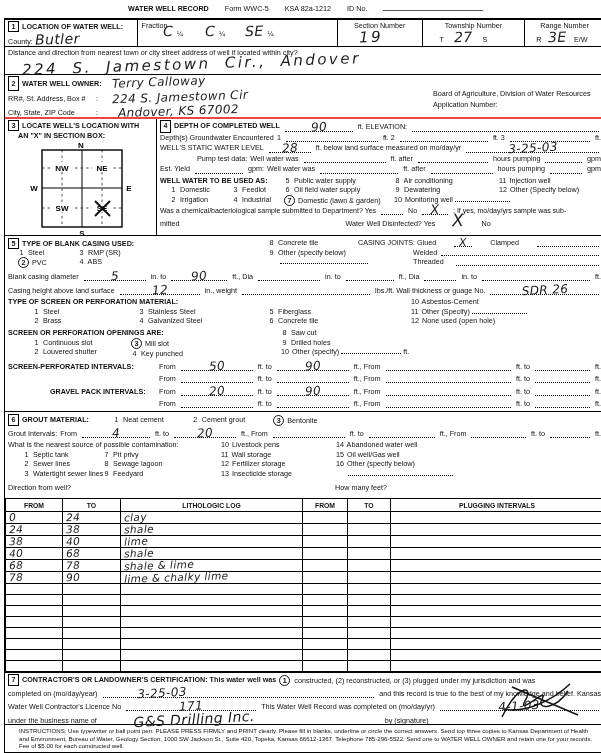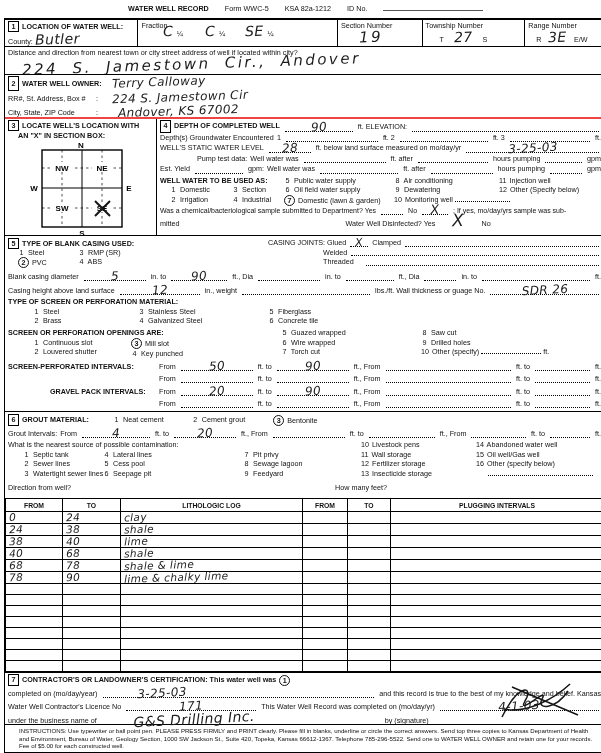--- a/index.html
+++ b/index.html
@@ -22,21 +22,21 @@
 .opthead{position:absolute;left:3px;top:1px;font-weight:bold;white-space:nowrap}
 .ocol{display:flex;flex-direction:column}
 .pt{padding-top:9.5px}
 .opt{white-space:nowrap;line-height:9.6px}
 .onum{display:inline-block;min-width:7px;text-align:center;margin-right:1px}
 .onum.circ{border:1.2px solid #111;border-radius:50%;width:11px;height:11px;line-height:10px;min-width:11px;font-weight:bold}
 .opt .dots{height:5px}
 .row1{display:flex;border-top:1px solid #000}
 .cell{border-right:1px solid #000;padding:1px 3px;position:relative}
 .cell:last-child{border-right:none}
-.ctrlbl{display:block}
+.ctrlbl{text-align:center;display:block}
 table{border-collapse:collapse;width:100%;table-layout:fixed}
 th,td{border:1px solid #000;padding:0 3px;overflow:hidden}
 th{font-size:6.8px;height:13px;font-weight:bold}
 td{height:11px}
 td .hw{font-size:10.5px}
 .sq{font-size:8px;font-weight:bold;font-family:"Liberation Sans",sans-serif}
 .instr{border-top:1.2px solid #000;padding:2px 8px 2px 14px;font-size:6.1px;line-height:7.6px}
 .sigwrap{position:absolute;right:12px;top:4px}
 </style>
 </head>
@@ -104,20 +104,24 @@
         <span class="secnum">2</span><span class="b">WATER WELL OWNER:</span>
         <span class="hw hw12" style="margin-left:8px">Terry Calloway</span>
       </div>
       <div style="line-height:13px">
         <span style="display:inline-block;width:88px">RR#, St. Address, Box #</span><span>:</span>
         <span class="hw hw12" style="margin-left:12px">224 S. Jamestown Cir</span>
       </div>
       <div style="line-height:13px">
         <span style="display:inline-block;width:88px">City, State, ZIP Code</span><span>:</span>
         <span class="hw hw12" style="margin-left:18px">Andover, KS 67002</span>
+      </div>
+      <div style="position:absolute;left:428px;top:13px;line-height:11px">
+        <div>Board of Agriculture, Division of Water Resources</div>
+        <div>Application Number:</div>
       </div>
     </div>
 
     <div style="border-top:2px solid #ef4444;display:flex;height:118px">
       <div class="cell" style="width:152px">
         <div><span class="secnum">3</span><span class="b">LOCATE WELL'S LOCATION WITH</span></div>
         <div class="b" style="padding-left:10px">AN "X" IN SECTION BOX:</div>
         <svg width="110" height="98" viewBox="0 0 110 98" style="display:block;margin:0 auto">
           <text x="55" y="8" text-anchor="middle" class="sq">N</text>
           <rect x="16" y="10" width="80" height="77" fill="none" stroke="#000" stroke-width="1.4"></rect>
@@ -193,21 +197,21 @@
             <span class="dots fill"></span>
           <span>gpm</span>
         </div>
         <div class="optrow" style="height:31px">
           <span class="opthead">WELL WATER TO BE USED AS:</span>
           <div class="ocol pt" style="margin-left:10px;width:62px">
               <div class="opt"><span class="onum">1</span><span> Domestic</span></div>
               <div class="opt"><span class="onum">2</span><span> Irrigation</span></div>
             </div>
           <div class="ocol pt" style="width:52px">
-              <div class="opt"><span class="onum">3</span><span> Section</span></div>
+              <div class="opt"><span class="onum">3</span><span> Feedlot</span></div>
               <div class="opt"><span class="onum">4</span><span> Industrial</span></div>
             </div>
           <div class="ocol" style="width:110px">
               <div class="opt"><span class="onum">5</span><span> Public water supply</span></div>
               <div class="opt"><span class="onum">6</span><span> Oil field water supply</span></div>
               <div class="opt"><span class="onum circ">7</span><span> Domestic (lawn &amp; garden)</span></div>
             </div>
           <div class="ocol" style="width:105px">
               <div class="opt"><span class="onum">8</span><span> Air conditioning</span></div>
               <div class="opt"><span class="onum">9</span><span> Dewatering</span></div>
@@ -241,22 +245,27 @@
       <div class="optrow" style="height:31px">
         <span class="opthead"><span class="secnum">5</span><span class="b">TYPE OF BLANK CASING USED:</span></span>
         <div class="ocol pt" style="margin-left:10px;width:60px">
             <div class="opt"><span class="onum">1</span><span> Steel</span></div>
             <div class="opt"><span class="onum circ">2</span><span> PVC</span></div>
           </div>
         <div class="ocol pt" style="width:190px">
             <div class="opt"><span class="onum">3</span><span> RMP (SR)</span></div>
             <div class="opt"><span class="onum">4</span><span> ABS</span></div>
           </div>
+        <div class="ocol" style="width:90px">
+            <div class="opt"><span class="onum">8</span><span> Concrete tile</span></div>
+            <div class="opt"><span class="onum">9</span><span> Other (specify below)</span></div>
+            <div class="opt"><span class="onum"></span><span> </span><span class="dots" style="width: 88px;"></span></div>
+          </div>
         <div class="ocol" style="flex:1">
-          <div class="opt ln" style="padding:0;gap:2px">
+          <div class="opt ln" style="padding:0;gap:16px">
               <span>CASING JOINTS: Glued</span>
               <span class="dots" style="width:18px">
                 <span class="hw" style="font-size:11px">X</span>
               </span>
               <span>Clamped</span>
               <span class="dots fill"></span>
             </div>
           <div class="opt ln" style="padding:0 0 0 55px;gap:2px">
               <span>Welded</span>
               <span class="dots fill"></span>
@@ -305,35 +314,35 @@
             <div class="opt"><span class="onum">2</span><span> Brass</span></div>
           </div>
         <div class="ocol pt" style="width:130px">
             <div class="opt"><span class="onum">3</span><span> Stainless Steel</span></div>
             <div class="opt"><span class="onum">4</span><span> Galvanized Steel</span></div>
           </div>
         <div class="ocol pt" style="width:143px">
             <div class="opt"><span class="onum">5</span><span> Fiberglass</span></div>
             <div class="opt"><span class="onum">6</span><span> Concrete tile</span></div>
           </div>
+        <div class="ocol" style="flex:1">
+            <div class="opt"><span class="onum">10</span><span> Asbestos-Cement</span></div>
+            <div class="opt"><span class="onum">11</span><span> Other (Specify)</span><span class="dots" style="width: 55px;"></span></div>
+            <div class="opt"><span class="onum">12</span><span> None used (open hole)</span></div>
+          </div>
       </div>
       <div class="optrow" style="height:32px">
         <span class="opthead">SCREEN OR PERFORATION OPENINGS ARE:</span>
         <div class="ocol pt" style="margin-left:25px;width:98px">
             <div class="opt"><span class="onum">1</span><span> Continuous slot</span></div>
             <div class="opt"><span class="onum">2</span><span> Louvered shutter</span></div>
           </div>
         <div class="ocol pt" style="width:150px">
             <div class="opt"><span class="onum circ">3</span><span> Mill slot</span></div>
             <div class="opt"><span class="onum">4</span><span> Key punched</span></div>
-          </div>
-        <div class="ocol" style="width:140px">
-            <div class="opt"><span class="onum">5</span><span> Guazed wrapped</span></div>
-            <div class="opt"><span class="onum">6</span><span> Wire wrapped</span></div>
-            <div class="opt"><span class="onum">7</span><span> Torch cut</span></div>
           </div>
         <div class="ocol" style="width:97px">
             <div class="opt"><span class="onum">8</span><span> Saw cut</span></div>
             <div class="opt"><span class="onum">9</span><span> Drilled holes</span></div>
             <div class="opt"><span class="onum">10</span><span> Other (specify)</span><span class="dots" style="width: 60px;"></span><span>ft.</span></div>
           </div>
       </div>
       <div class="ln" style="height:13px">
         <span class="b" style="width:148px">SCREEN-PERFORATED INTERVALS:</span>
         <span>From</span>
@@ -421,25 +430,20 @@
           <span>ft. to</span>
         <span class="dots" style="width:40px"></span>
           <span>ft.</span>
       </div>
       <div class="optrow" style="height:42px">
         <span class="opthead" style="font-weight:normal">What is the nearest source of possible contamination:</span>
         <div class="ocol pt" style="margin-left:15px;width:80px">
             <div class="opt"><span class="onum">1</span><span> Septic tank</span></div>
             <div class="opt"><span class="onum">2</span><span> Sewer lines</span></div>
             <div class="opt"><span class="onum">3</span><span> Watertight sewer lines</span></div>
-          </div>
-        <div class="ocol pt" style="width:140px">
-            <div class="opt"><span class="onum">4</span><span> Lateral lines</span></div>
-            <div class="opt"><span class="onum">5</span><span> Cess pool</span></div>
-            <div class="opt"><span class="onum">6</span><span> Seepage pit</span></div>
           </div>
         <div class="ocol pt" style="width:118px">
             <div class="opt"><span class="onum">7</span><span> Pit privy</span></div>
             <div class="opt"><span class="onum">8</span><span> Sewage lagoon</span></div>
             <div class="opt"><span class="onum">9</span><span> Feedyard</span></div>
           </div>
         <div class="ocol" style="width:115px">
             <div class="opt"><span class="onum">10</span><span> Livestock pens</span></div>
             <div class="opt"><span class="onum">11</span><span> Wall storage</span></div>
             <div class="opt"><span class="onum">12</span><span> Fertilizer storage</span></div>
@@ -591,20 +595,21 @@
             <td></td>
             <td></td>
           </tr>
         </tbody>
     </table>
 
     <div style="border-top:1.3px solid #000;height:52px;position:relative;padding-top:1px">
       <div class="ln" style="height:12px">
         <span><span class="secnum">7</span><span class="b">CONTRACTOR'S OR LANDOWNER'S CERTIFICATION: This water well was</span></span>
         <span class="onum circ">1</span>
+        <span>constructed, (2) reconstructed, or (3) plugged under my jurisdiction and was</span>
       </div>
       <div class="ln" style="height:13px">
         <span>completed on (mo/day/year)</span>
         <span class="dots fill">
             <span class="hw hw12 lft">3-25-03</span>
           </span>
         <span>and this record is true to the best of my knowledge and belief. Kansas</span>
       </div>
       <div class="ln" style="height:13px">
         <span>Water Well Contractor's Licence No</span>

